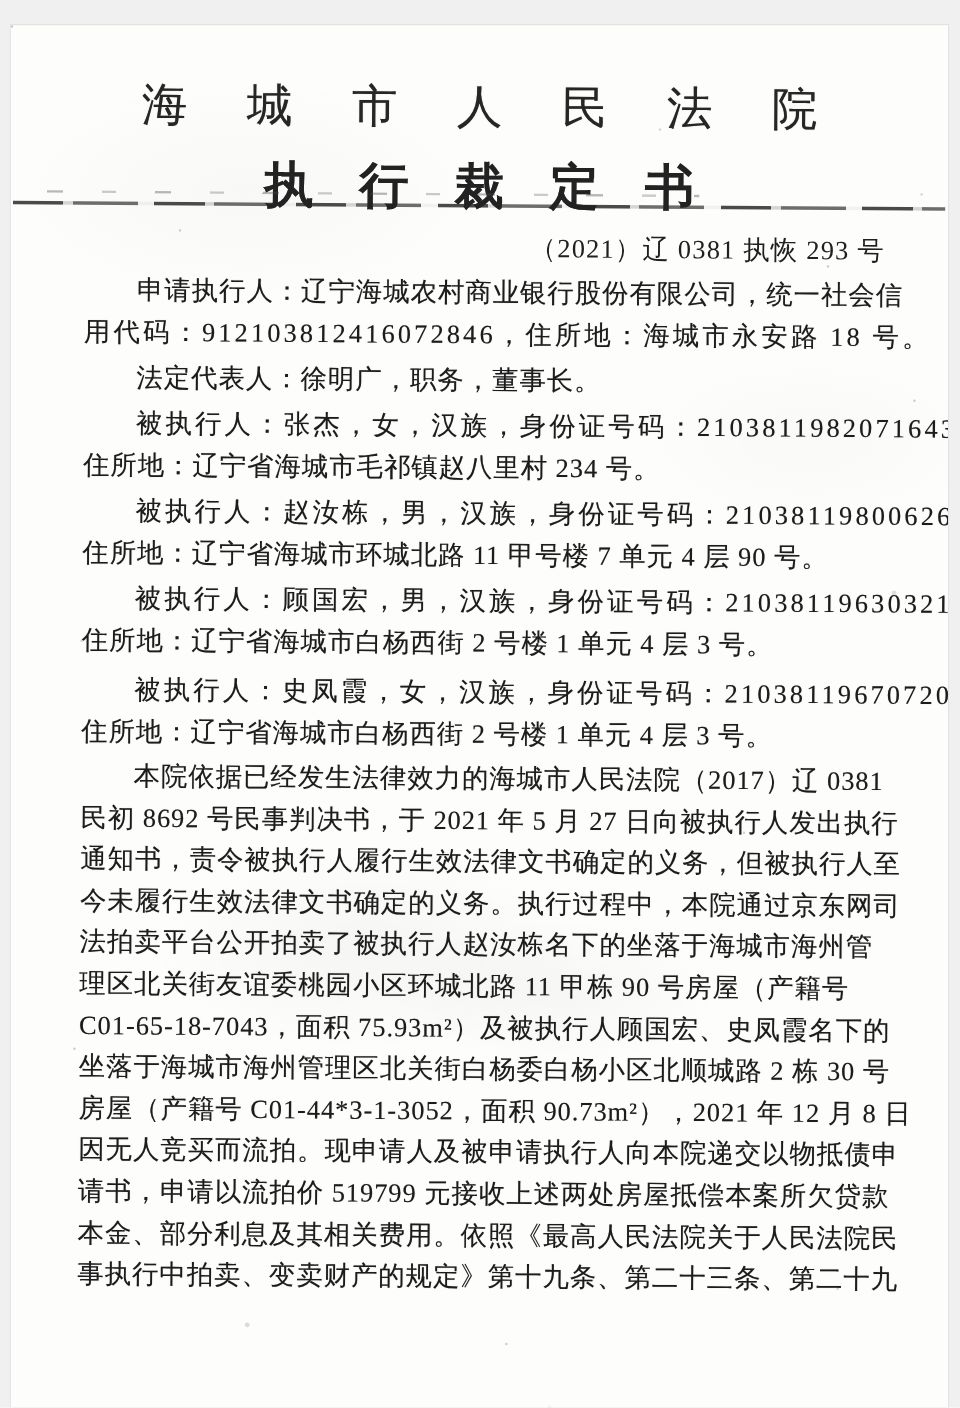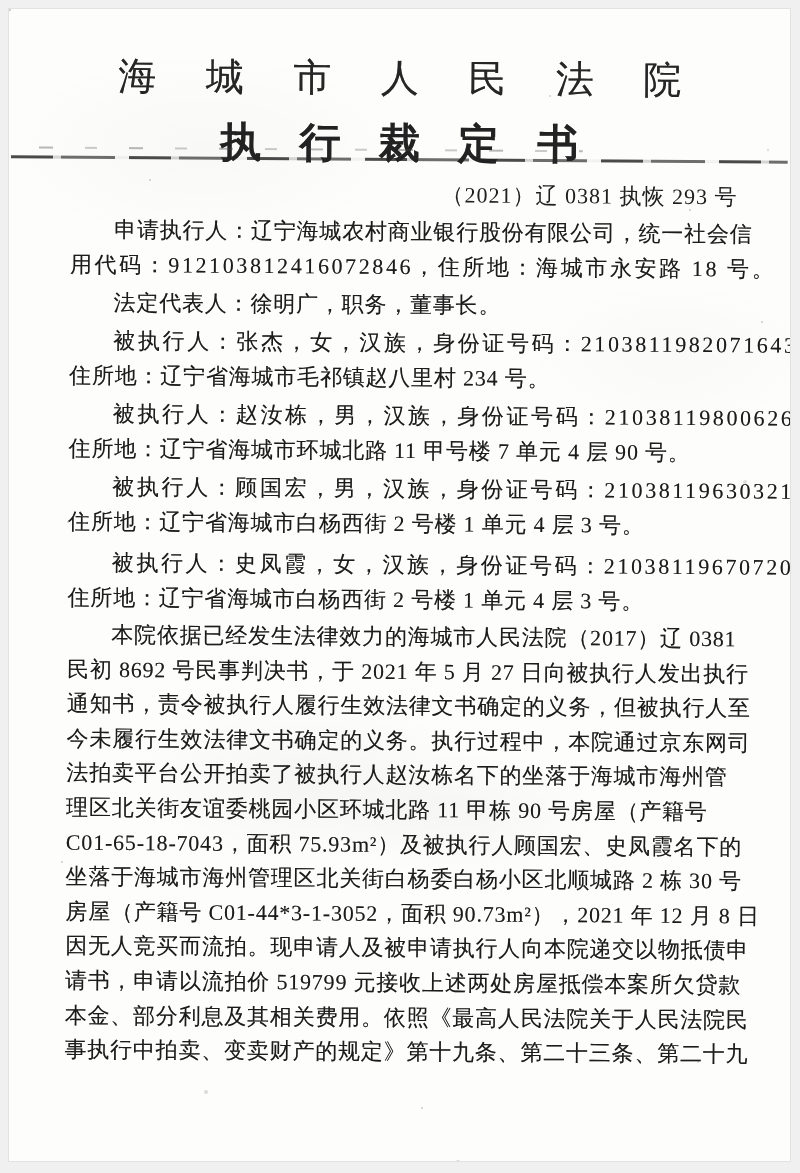--- a/index.html
+++ b/index.html
@@ -2,21 +2,21 @@
 <html><head>
 <meta charset="utf-8">
 <style>
   html,body{margin:0;padding:0;}
   body{
     width:800px;height:1173px;position:relative;overflow:hidden;
     background:#f0f0f0;
     font-family:"Liberation Serif","DejaVu Serif",serif;
   }
   .sheet{
-    position:absolute;left:8px;top:8px;width:781px;height:1152px;
+    position:absolute;left:8px;top:20px;width:781px;height:1152px;
     background:#fdfdfc;
     background-image:
       radial-gradient(ellipse 260px 120px at 38% 67%, rgba(0,0,0,0.030), rgba(0,0,0,0) 70%),
       radial-gradient(ellipse 200px 90px at 58% 70%, rgba(0,0,0,0.028), rgba(0,0,0,0) 70%),
       radial-gradient(ellipse 300px 140px at 25% 12%, rgba(0,0,0,0.018), rgba(0,0,0,0) 70%),
       radial-gradient(ellipse 220px 110px at 85% 30%, rgba(0,0,0,0.015), rgba(0,0,0,0) 70%);
     border:1px solid #e2e2e1;
     overflow:hidden;
   }
   .content{

